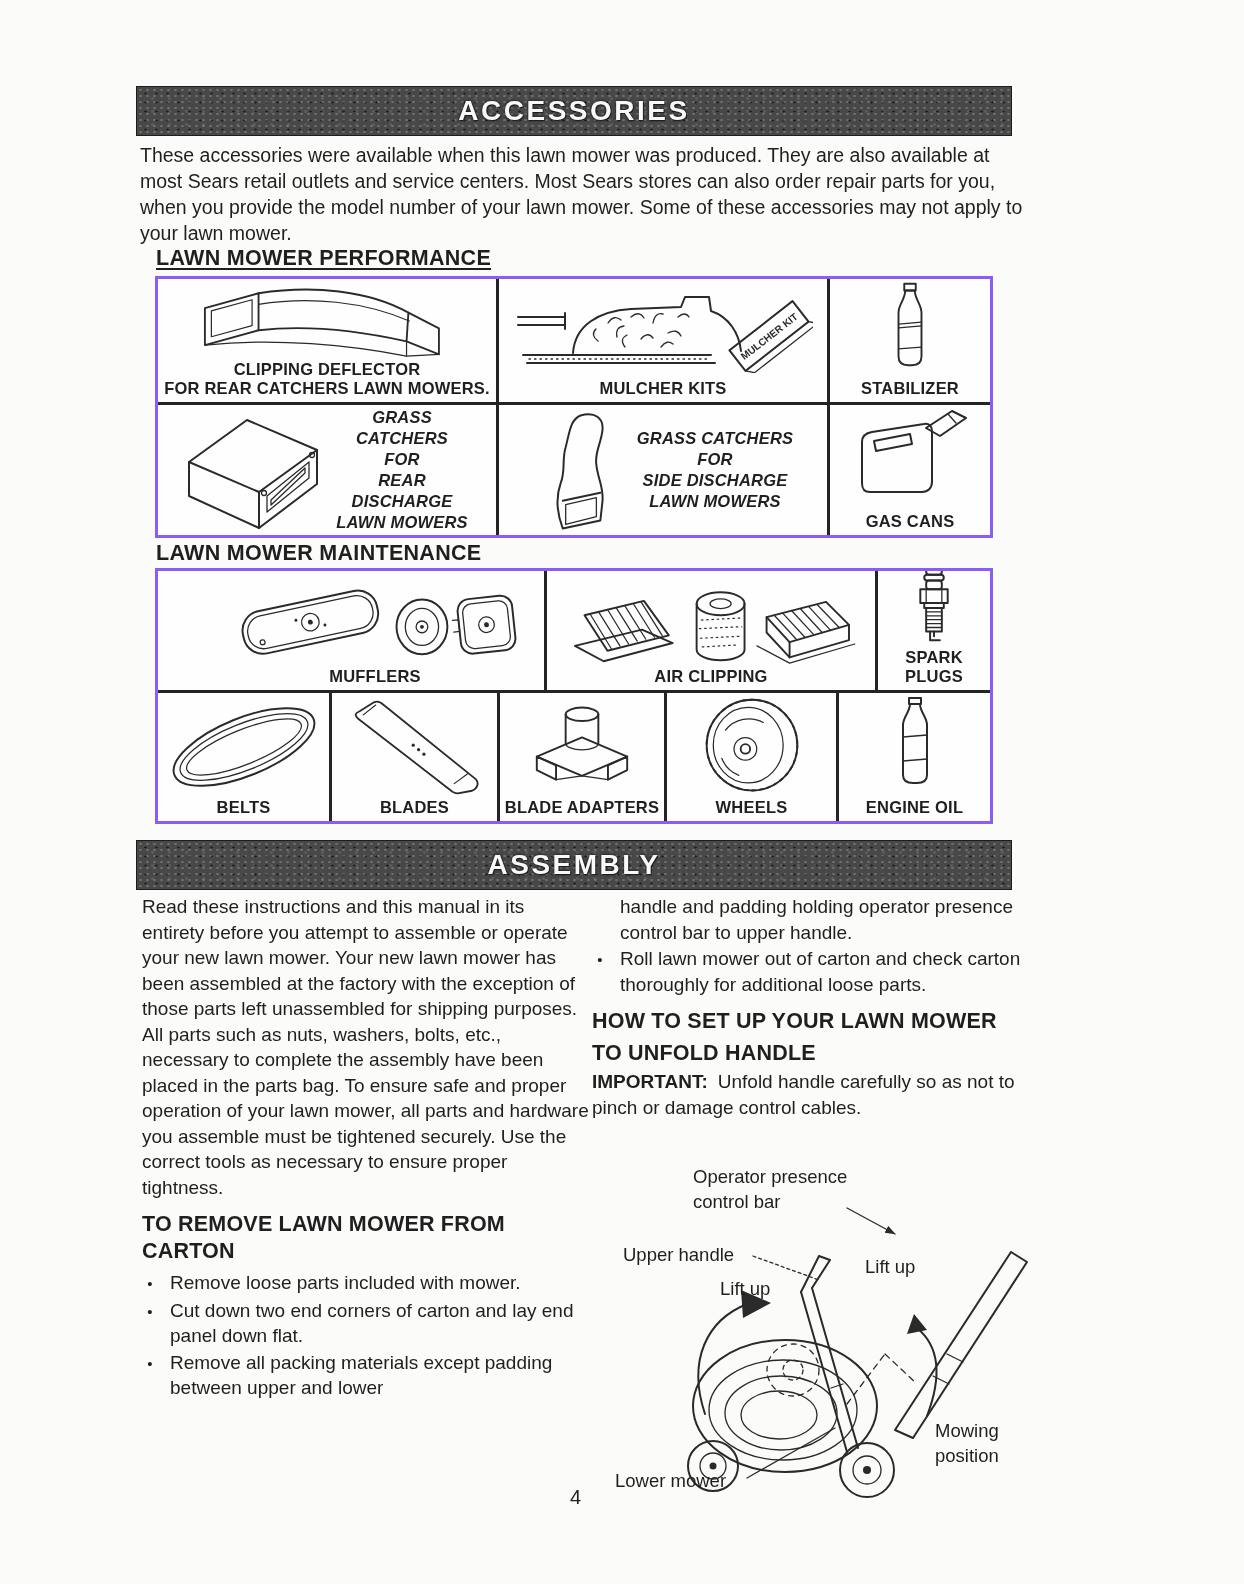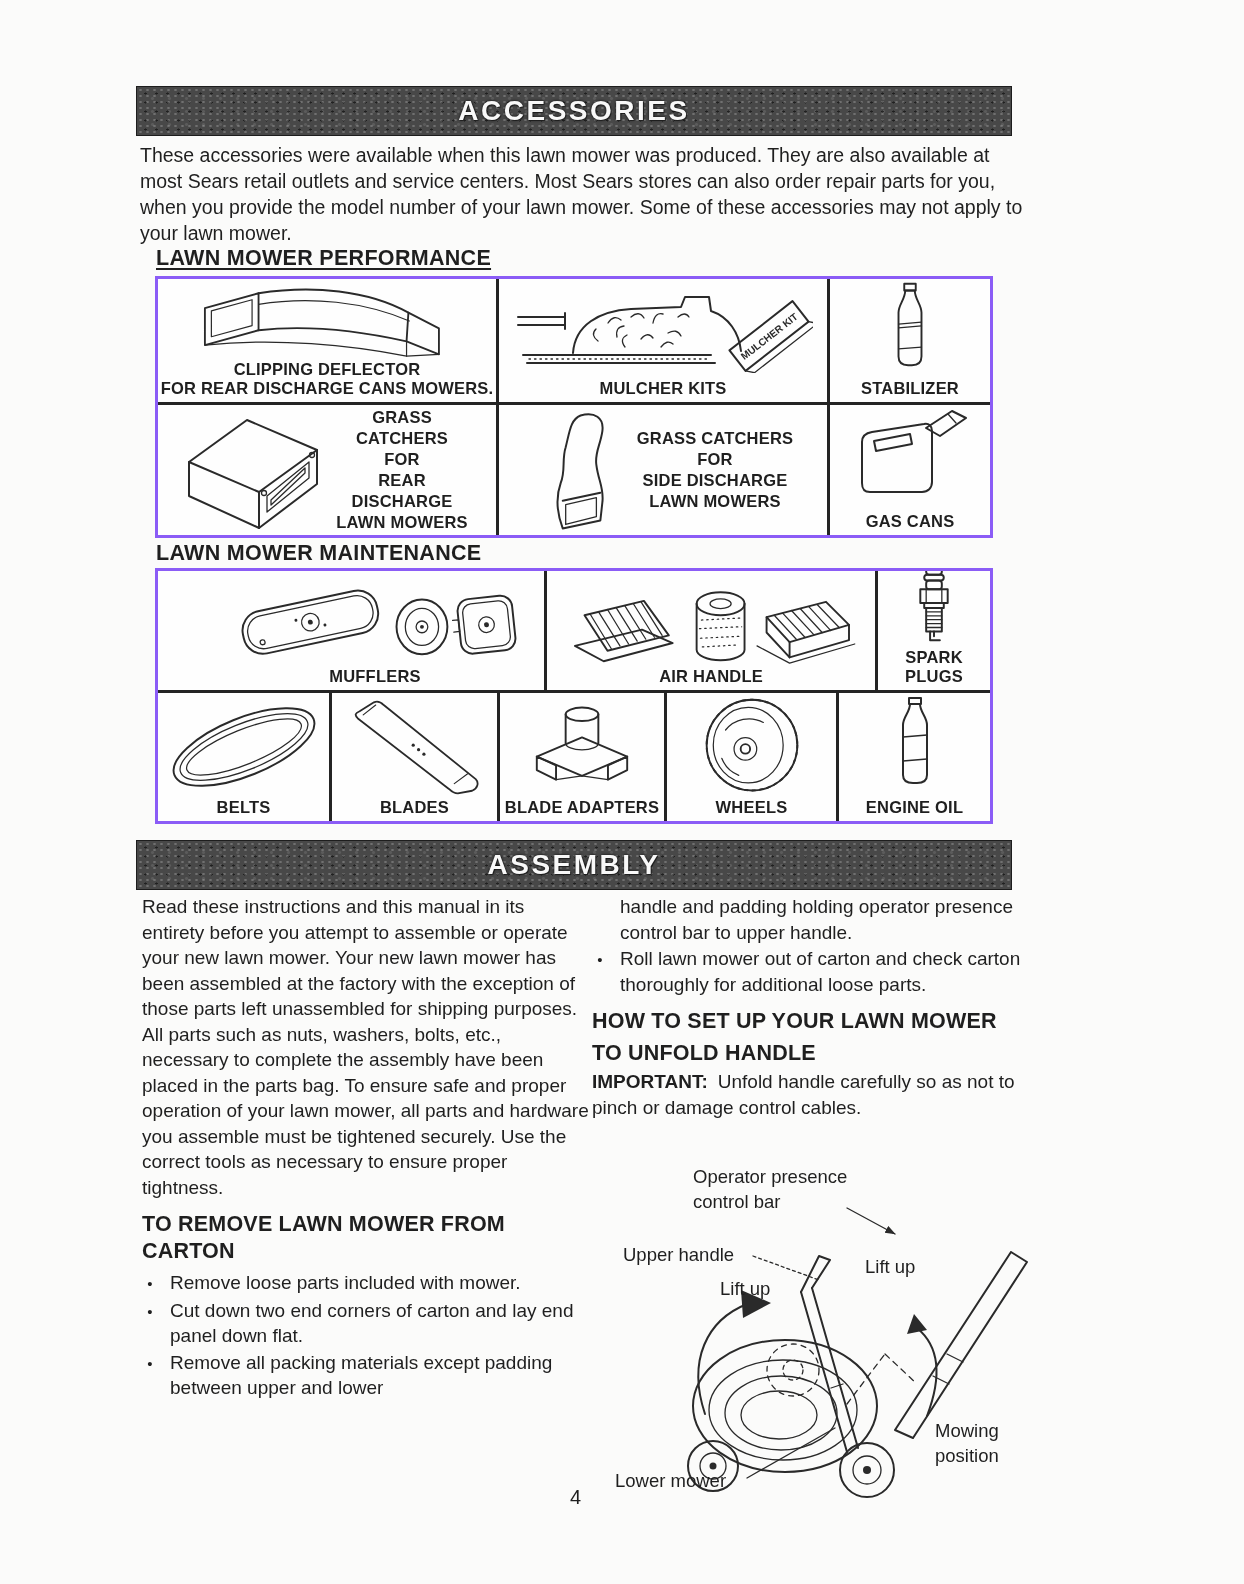--- a/index.html
+++ b/index.html
@@ -50,21 +50,21 @@
   .r1{height:123px;}
   .r2{height:130px;}
   .r3{height:119px;padding-left:48px;}
   .r4{height:128px;}
   .w-a{width:341px;}
   .w-b{width:331px;}
   .w-c{flex:1;}
   .w-s1{width:174px;}.w-s2{width:168px;}.w-s3{width:167px;}.w-s4{width:172px;}
   .cellcol{flex-direction:column;justify-content:flex-end;padding:3px 2px 4px;}
   .cellcol .art{flex:1;display:flex;align-items:center;justify-content:center;min-height:0;}
-  .cellrow{flex-direction:row;padding:4px 19px;}
+  .cellrow{flex-direction:row;padding:4px 19px;font-style:italic;}
   .cap{font-weight:bold;font-size:16.5px;line-height:19px;text-align:center;letter-spacing:.2px;}
   .cap span{display:block;}
   .cap-stack{font-weight:bold;font-size:16.5px;line-height:21px;text-align:center;letter-spacing:.2px;}
   .cap-stack span{display:block;}
   svg{display:block;}
   .ink{stroke:#2a2a2a;fill:none;stroke-width:2;stroke-linecap:round;stroke-linejoin:round;}
   .ink-thin{stroke:#2a2a2a;fill:none;stroke-width:1.3;stroke-linecap:round;stroke-linejoin:round;}
   .ink-fill{fill:#2a2a2a;stroke:none;}
   
   .txtcol{position:absolute;font-size:19px;line-height:25.5px;}
@@ -116,21 +116,21 @@
             <path class="ink" d="M76,10 C135,1 195,7 238,31"></path>
             <path class="ink-thin" d="M76,22 C132,13 190,19 239,40"></path>
             <path class="ink" d="M76,50 C128,44 182,50 236,62"></path>
             <path class="ink-thin" d="M18,66 C95,58 175,66 236,78"></path>
             <path class="ink" d="M238,31 L271,48 L271,76 L236,62 Z"></path>
             <path class="ink-thin" d="M236,62 L236,78 L271,76"></path>
           </svg>
         </div>
         <div class="cap">
           <span>CLIPPING DEFLECTOR</span>
-          <span>FOR REAR DISCHARGE CANS MOWERS.</span>
+          <span>FOR REAR CATCHERS LAWN MOWERS.</span>
         </div>
       </div>
 
       <div class="t-cell w-b cellcol">
         <div class="art">
           <svg width="300" height="84" viewBox="0 0 300 84">
             <path class="ink" d="M5,28 L52,28 M5,36 L52,36 M52,24 L52,40"></path>
             <path class="ink" d="M60,64 C62,36 86,22 118,20 L168,18 L172,8 L196,8 L198,22 C216,28 226,44 228,62"></path>
             <path class="ink" d="M10,66 L198,66 M14,74 L202,74"></path>
             <path class="ink-thin" d="M16,70 L196,70" stroke-dasharray="1.5 4"></path>
@@ -261,21 +261,21 @@
             <path class="ink" d="M135,30 L135,78 A25,11 0 0 0 185,78 L185,30"></path>
             <path class="ink-thin" d="M140,47 L180,45 M138,56 L182,54 M139,66 L181,64 M141,75 L179,73" stroke-dasharray="1.5 4"></path>
             <path class="ink" d="M208,44 L270,28 L294,52 L232,70 Z"></path>
             <path class="ink" d="M208,44 L208,60 L232,86 L232,70"></path>
             <path class="ink" d="M232,86 L294,68 L294,52"></path>
             <path class="ink-thin" d="M216,42 L239,67 M225,40 L248,65 M234,37 L257,62 M243,35 L266,60 M252,33 L275,58 M261,31 L284,55"></path>
             <path class="ink-thin" d="M198,74 L232,92 L300,72"></path>
           </svg>
         </div>
         <div class="cap">
-          <span>AIR HANDLE</span>
+          <span>AIR CLIPPING</span>
         </div>
       </div>
 
       <div class="t-cell w-c cellcol">
         <div class="art">
           <svg width="54" height="90" viewBox="0 0 54 92">
             <rect class="ink" x="22" y="2" width="10" height="7" rx="2"></rect>
             <rect class="ink" x="19" y="9" width="16" height="6" rx="3"></rect>
             <rect class="ink" x="17" y="15" width="20" height="6" rx="3"></rect>
             <rect class="ink" x="19" y="21" width="16" height="9" rx="3"></rect>

